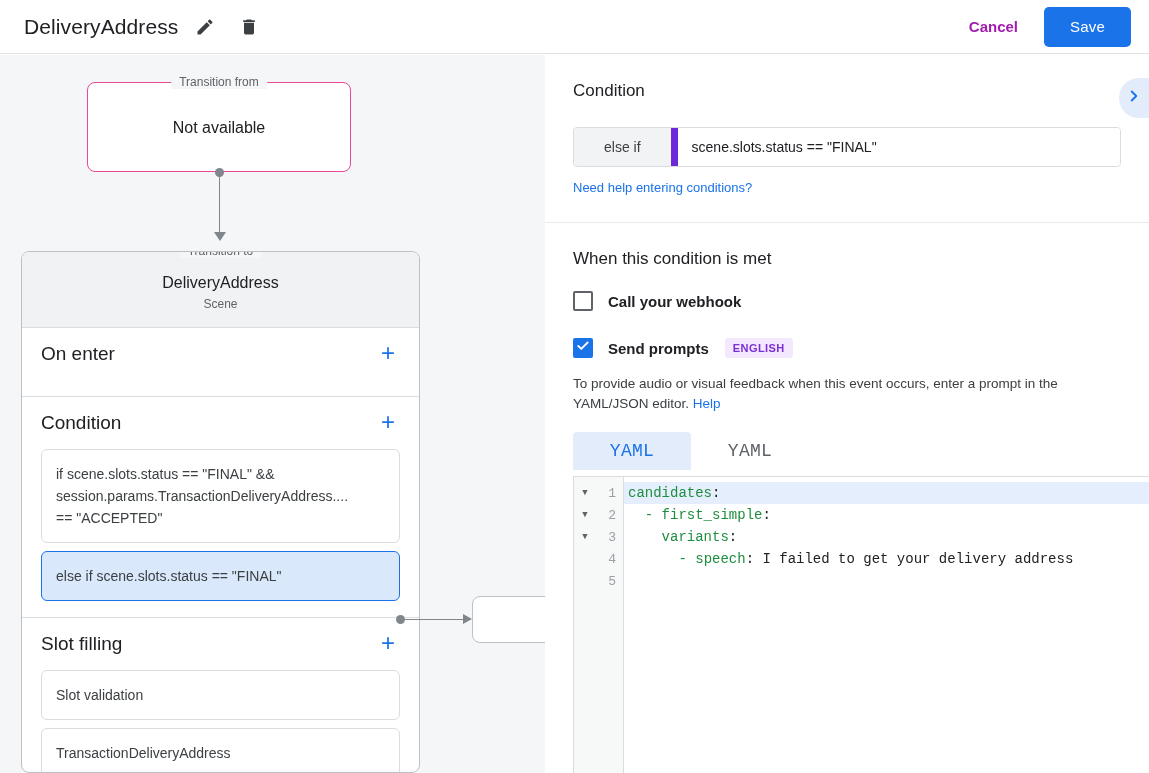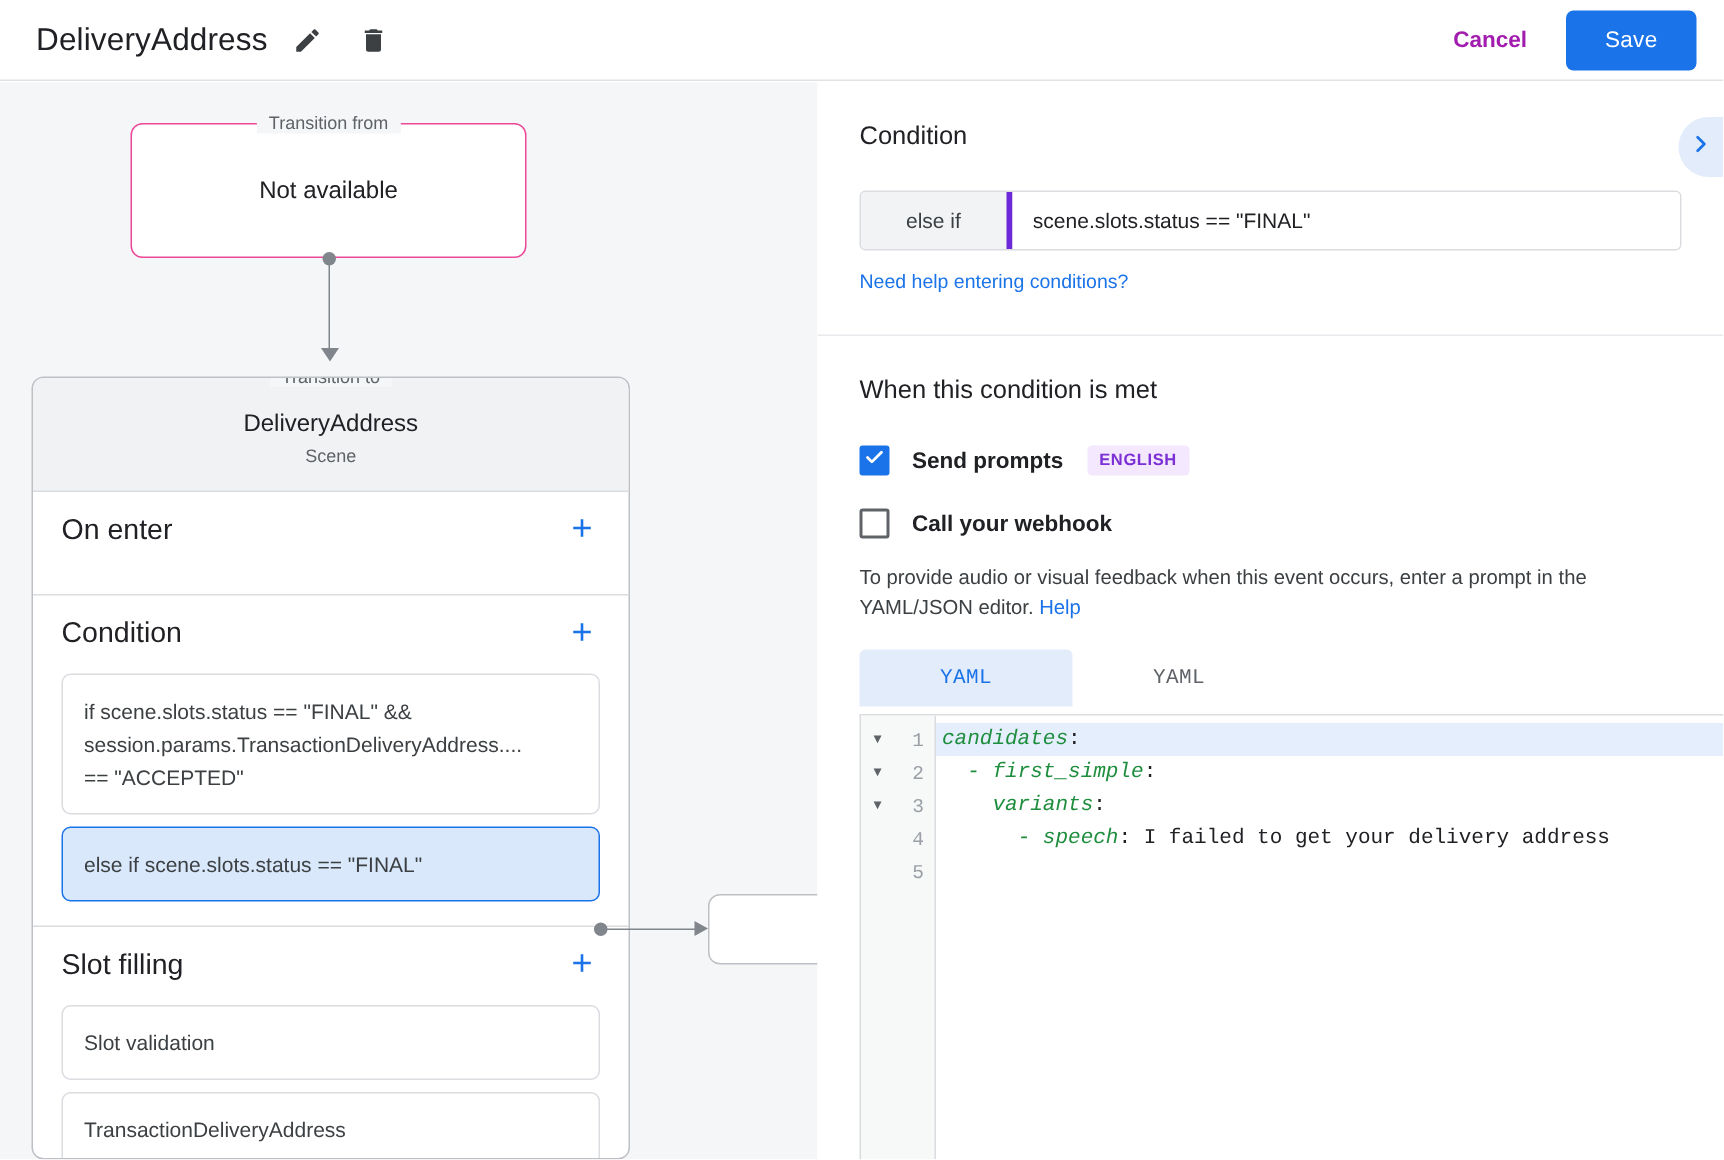--- a/index.html
+++ b/index.html
@@ -136,21 +136,21 @@
     background: #fff; overflow: hidden;
   }
   .panel-sec { padding: 0 28px; }
   .panel-sec.condition { padding-top: 26px; padding-bottom: 26px; border-bottom: 1px solid #e8eaed; }
   .panel-h { font-size: 17px; color: #202124; }
   .cond-row {
     display: flex; margin-top: 26px; border: 1px solid #dadce0; border-radius: 4px;
     overflow: hidden; height: 40px;
   }
   .cond-prefix {
-    background: #f1f3f4; border-right: 4px solid #6d28d9; display: flex; align-items: center;
+    background: #f1f3f4; border-right: 7px solid #6d28d9; display: flex; align-items: center;
     padding: 0 30px; font-size: 14px; color: #3c4043; white-space: nowrap;
   }
   .cond-input {
     flex: 1; border: none; outline: none; font-family: inherit; font-size: 14px;
     color: #202124; padding: 0 14px; background: #fff;
   }
   .help-link {
     display: inline-block; margin-top: 13px; font-size: 13px; color: #1a73e8;
     text-decoration: none; cursor: pointer;
   }
@@ -175,22 +175,22 @@
     margin-left: 16px; background: #f3e8fd; color: #7b2fd4; font-size: 11px;
     letter-spacing: .4px; padding: 4px 8px; border-radius: 3px; font-weight: bold;
   }
   .helptext {
     margin-top: 16px; font-size: 13.5px; color: #3c4043; line-height: 20px; max-width: 552px;
   }
   .helptext a { color: #1a73e8; text-decoration: none; cursor: pointer; }
 
   .tabs { display: flex; margin-top: 18px; }
   .tab {
-    width: 142px; height: 38px; display: flex; align-items: center; justify-content: center;
-    font-size: 14px; color: #5f6368; cursor: pointer; border-radius: 4px 4px 0 0;
+    width: 118px; height: 38px; display: flex; align-items: center; justify-content: center;
+    font-size: 18px; color: #5f6368; cursor: pointer; border-radius: 4px 4px 0 0;
     font-family: "Liberation Mono", monospace; letter-spacing: .3px;
   }
   .tab.active { background: #e3ecfb; color: #1a73e8; }
 
   
   .editor {
     position: absolute; left: 573px; top: 476px; width: 576px; height: 297px;
     border-top: 1px solid #dadce0; border-left: 1px solid #dadce0;
     background: #fff; overflow: hidden; display: flex;
   }
@@ -208,21 +208,21 @@
   .lnum { flex: 1; text-align: right; padding-right: 7px; }
   .code {
     flex: 1; padding-top: 5px; overflow: hidden; position: relative;
   }
   .cline {
     height: 22px; line-height: 22px; white-space: pre;
     font-family: "Liberation Mono", monospace; font-size: 14px; color: #202124;
     padding-left: 4px;
   }
   .cline.hl { background: #e4eefc; }
-  .k { color: #1e8e3e; font-style: italic; }
+  .k { color: #1e8e3e; }
 </style>
 </head>
 <body>
 
 <div class="app">
 
   <div class="topbar">
     <div class="topbar-title">DeliveryAddress</div>
 
     <div class="icon-btn">
@@ -318,38 +318,38 @@
     <div class="collapse-btn">
       <span>
         <svg width="18" height="18" viewBox="0 0 24 24" fill="none" stroke="#1a73e8" stroke-width="2.4" stroke-linecap="round" stroke-linejoin="round">
           <polyline points="9 6 15 12 9 18"></polyline>
         </svg>
       </span>
     </div>
 
     <div class="panel-sec met">
       <div class="panel-h">When this condition is met</div>
+
+      <div class="chkrow">
+        <div class="chkbox"></div>
+        <span class="chklabel">Call your webhook</span>
+      </div>
 
       <div class="chkrow" style="margin-top:27px;">
         <div class="chkbox checked">
           <span>
             <svg width="14" height="14" viewBox="0 0 24 24" fill="none" stroke="#ffffff" stroke-width="3.2" stroke-linecap="round" stroke-linejoin="round">
               <polyline points="20 6 9 17 4 12"></polyline>
             </svg>
           </span>
         </div>
         <span class="chklabel">Send prompts</span>
         <span class="lang-badge">ENGLISH</span>
       </div>
 
-      <div class="chkrow">
-        <div class="chkbox"></div>
-        <span class="chklabel">Call your webhook</span>
-      </div>
-
       <div class="helptext">
         <span>To provide audio or visual feedback when this event occurs, enter a prompt in the YAML/JSON editor.</span>
         <a>Help</a>
       </div>
 
       <div class="tabs">
         <div class="tab active">YAML</div>
         <div class="tab">YAML</div>
       </div>
     </div>

